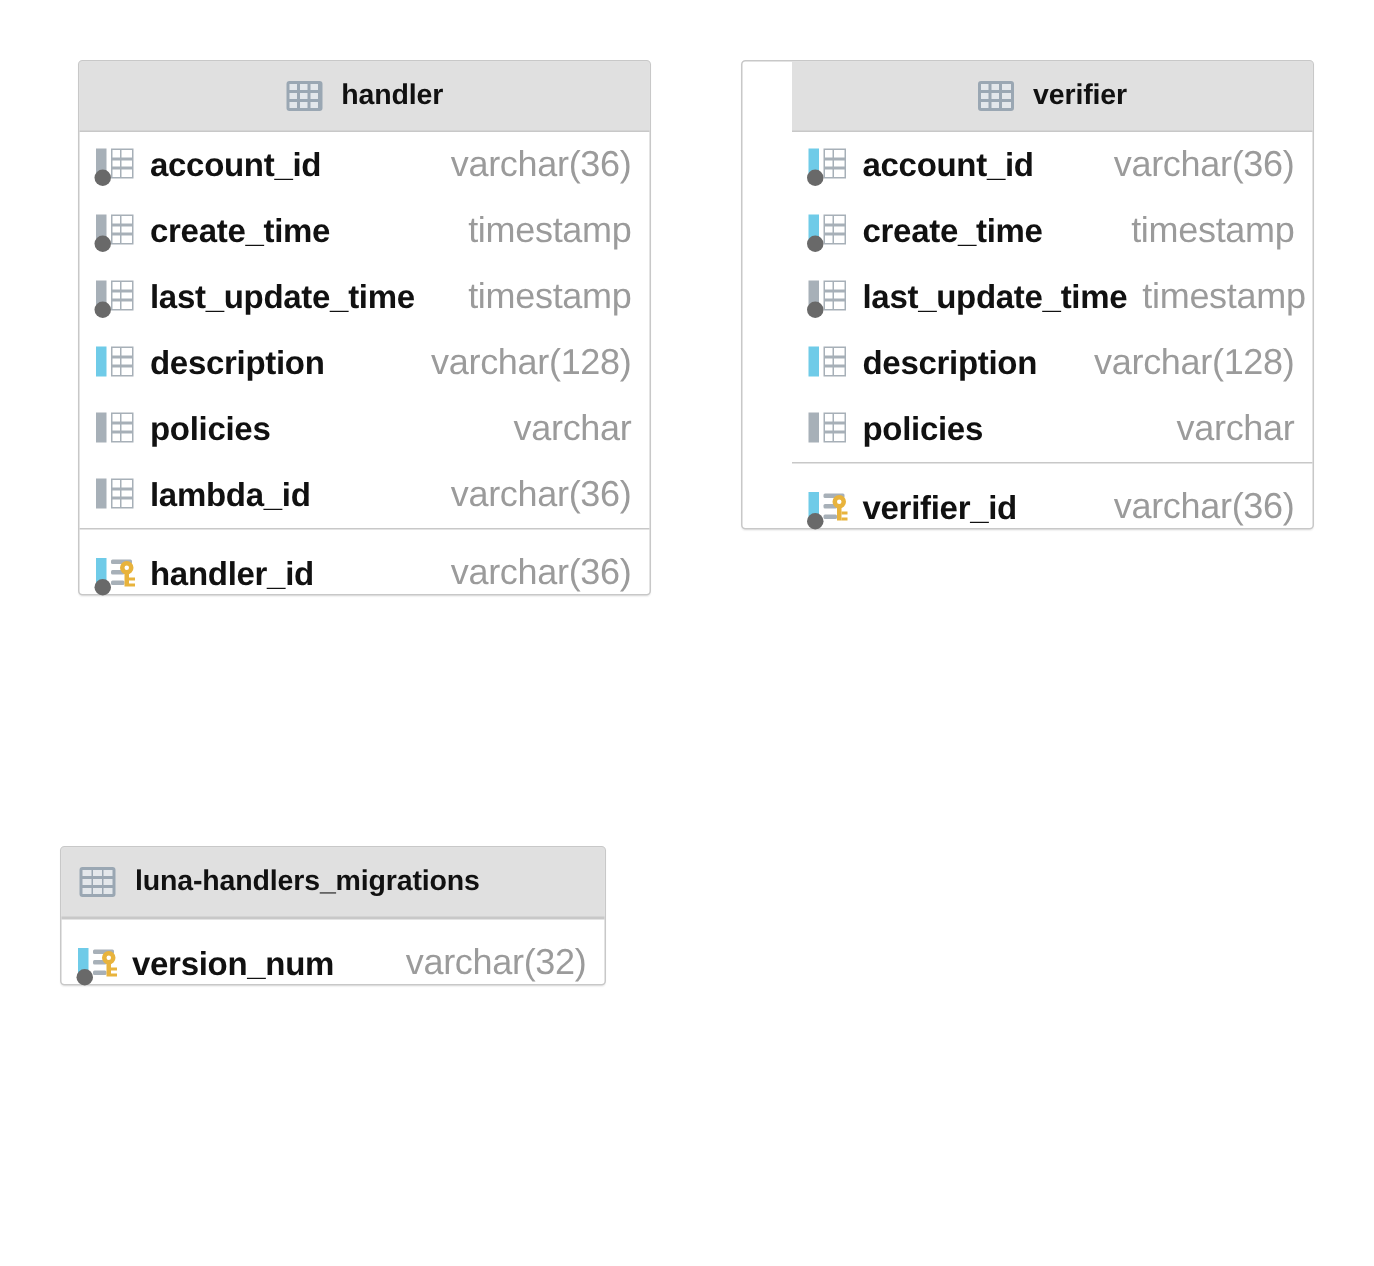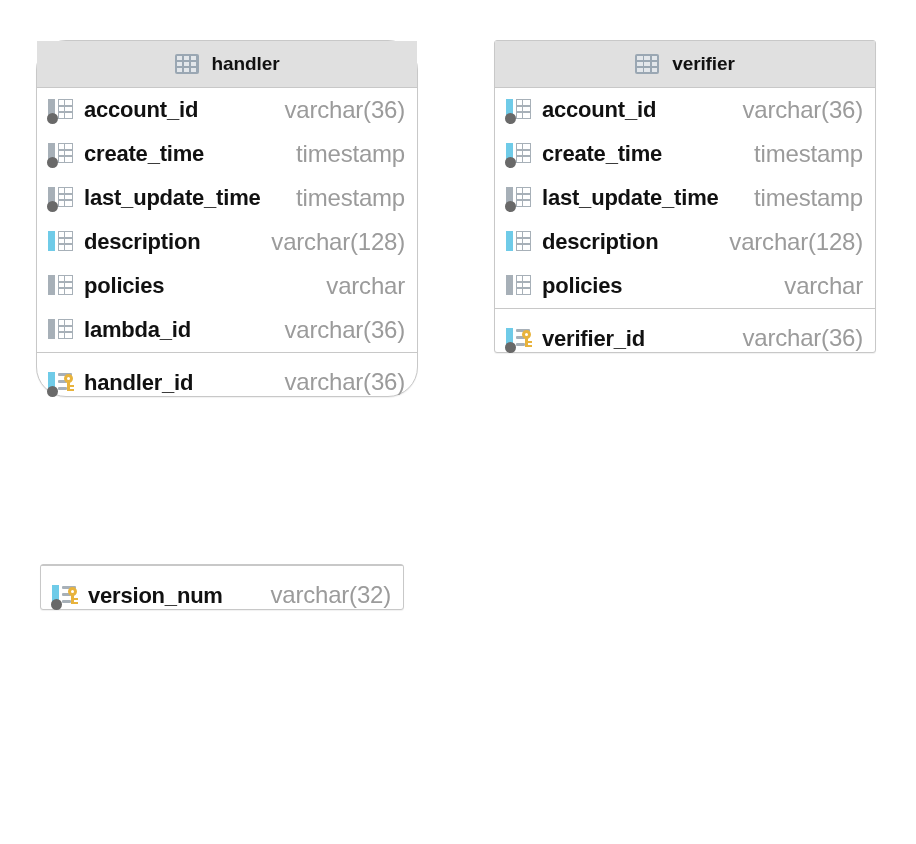--- a/index.html
+++ b/index.html
@@ -195,21 +195,21 @@
     width: 11px;
     height: 11px;
     border-radius: 50%;
     background: #696969;
   }
 </style>
 </head>
 <body>
 
 <div class="canvas">
-    <div class="entity" style="left: 36px; top: 40px; width: 382px; border-radius: 30px;">
+    <div class="entity" style="left: 52px; top: 40px; width: 382px;">
       <div class="entity-header center">
         <span class="tbl-icon">
           <i></i>
           <i></i>
           <i></i>
           <i></i>
           <i></i>
           <i></i>
           <i></i>
           <i></i>
@@ -325,21 +325,21 @@
               <span class="tooth t1"></span>
               <span class="tooth t2"></span>
             </span>
             <span class="dot"></span>
           </span>
           <span class="col-name">handler_id</span>
           <span class="col-type">varchar(36)</span>
         </div>
       </div>
     </div>
-    <div class="entity" style="left: 494px; top: 40px; width: 382px;">
+    <div class="entity" style="left: 494px; top: 40px; width: 382px; padding-left: 33px;">
       <div class="entity-header center">
         <span class="tbl-icon">
           <i></i>
           <i></i>
           <i></i>
           <i></i>
           <i></i>
           <i></i>
           <i></i>
           <i></i>
@@ -441,20 +441,34 @@
               <span class="tooth t2"></span>
             </span>
             <span class="dot"></span>
           </span>
           <span class="col-name">verifier_id</span>
           <span class="col-type">varchar(36)</span>
         </div>
       </div>
     </div>
     <div class="entity" style="left: 40px; top: 564px; width: 364px;">
+      <div class="entity-header left">
+        <span class="tbl-icon">
+          <i></i>
+          <i></i>
+          <i></i>
+          <i></i>
+          <i></i>
+          <i></i>
+          <i></i>
+          <i></i>
+          <i></i>
+        </span>
+        <span class="entity-title">luna-handlers_migrations</span>
+      </div>
       <div class="cols">
         <div class="col-row pk">
           <span class="col-icon nullable">
             <span class="bar"></span>
             <span class="lines">
               <span></span>
               <span></span>
               <span></span>
             </span>
             <span class="key">

